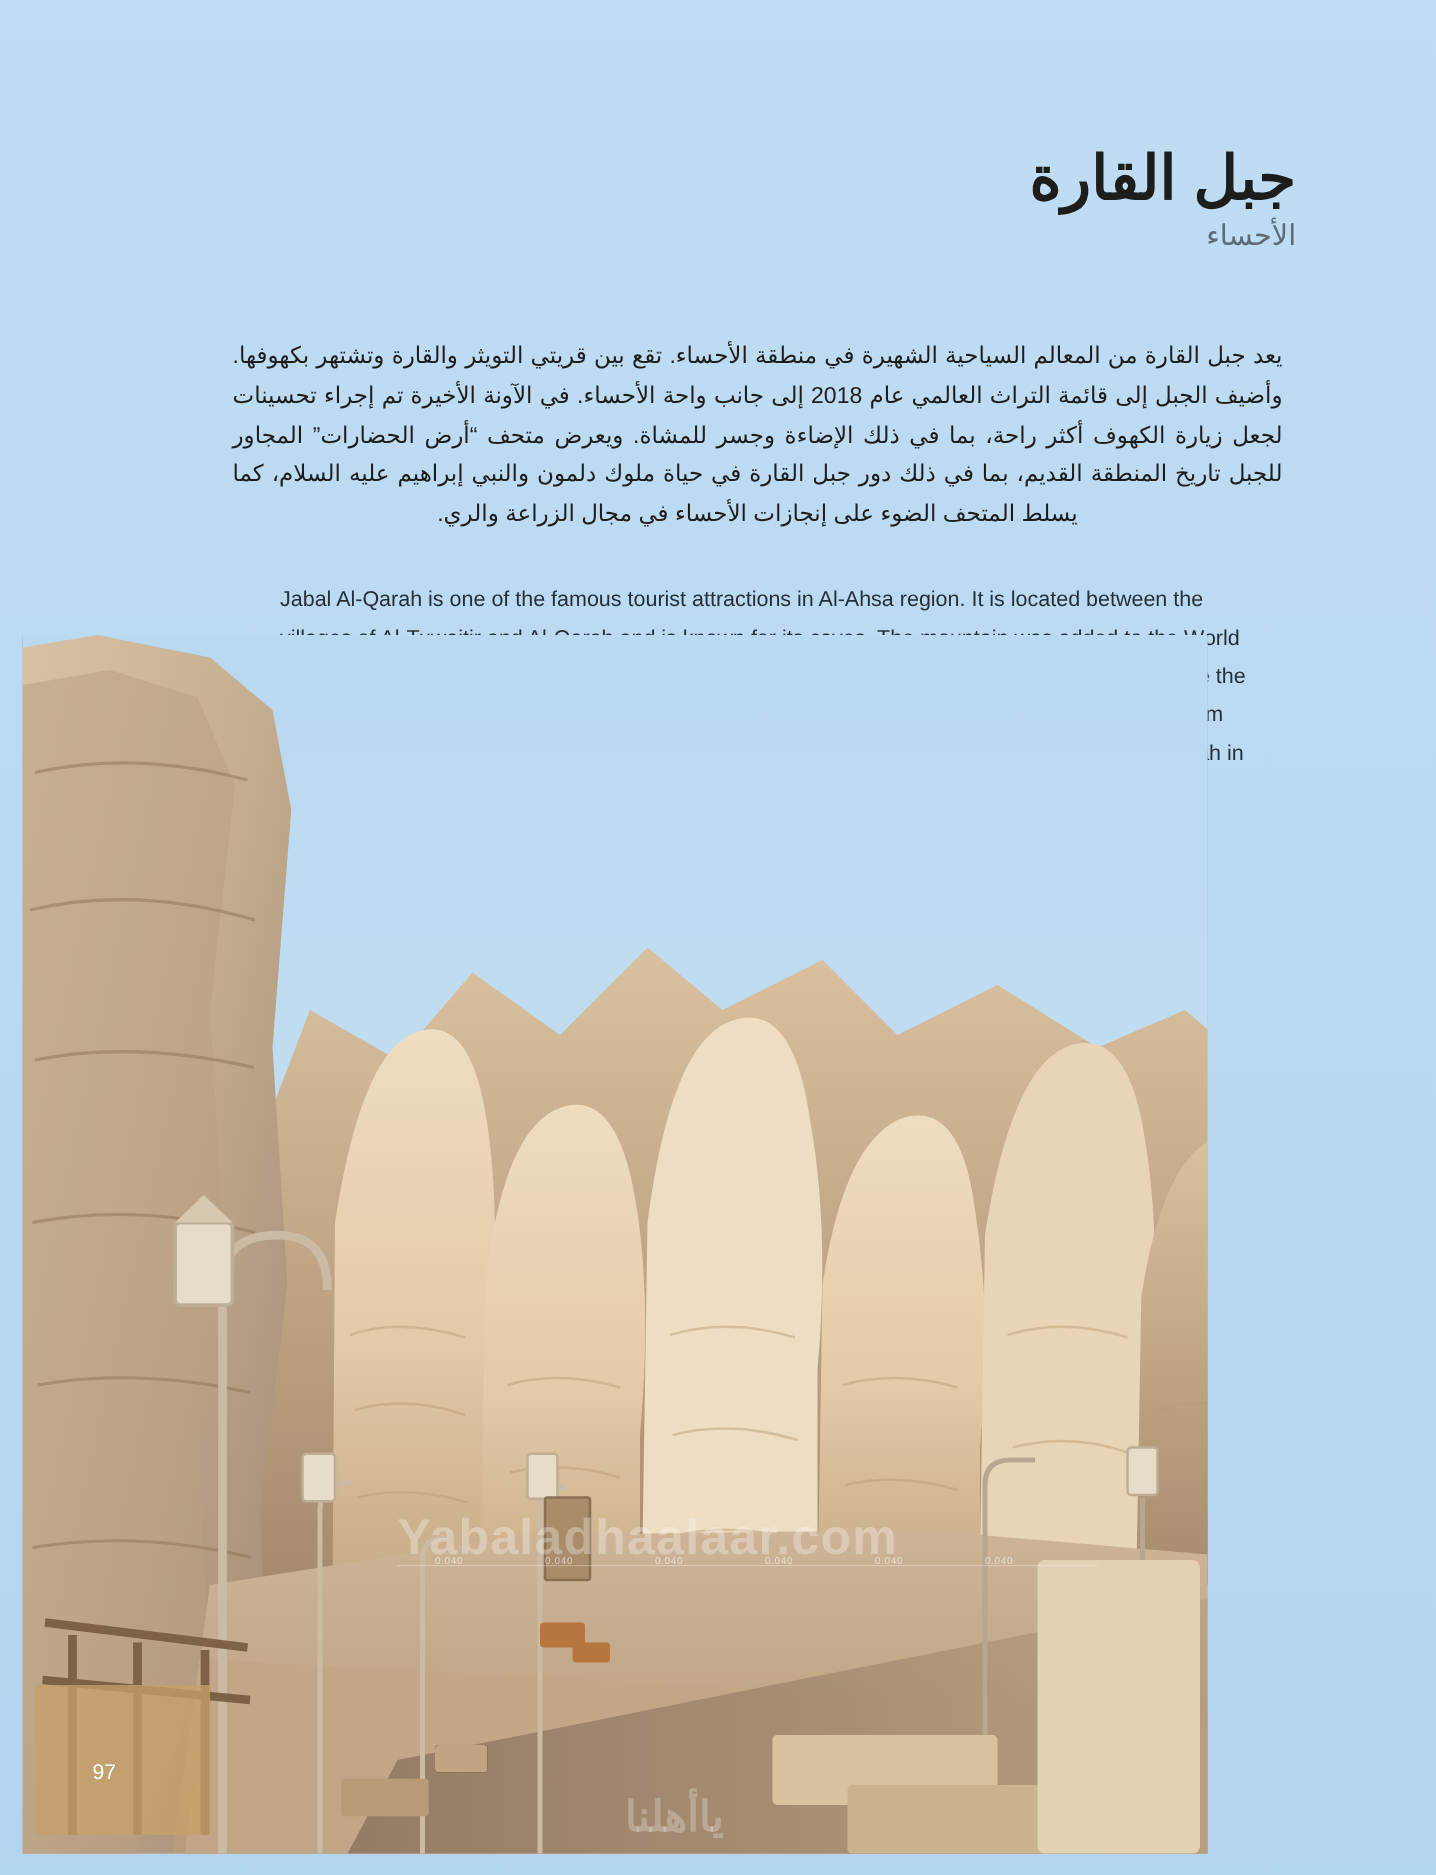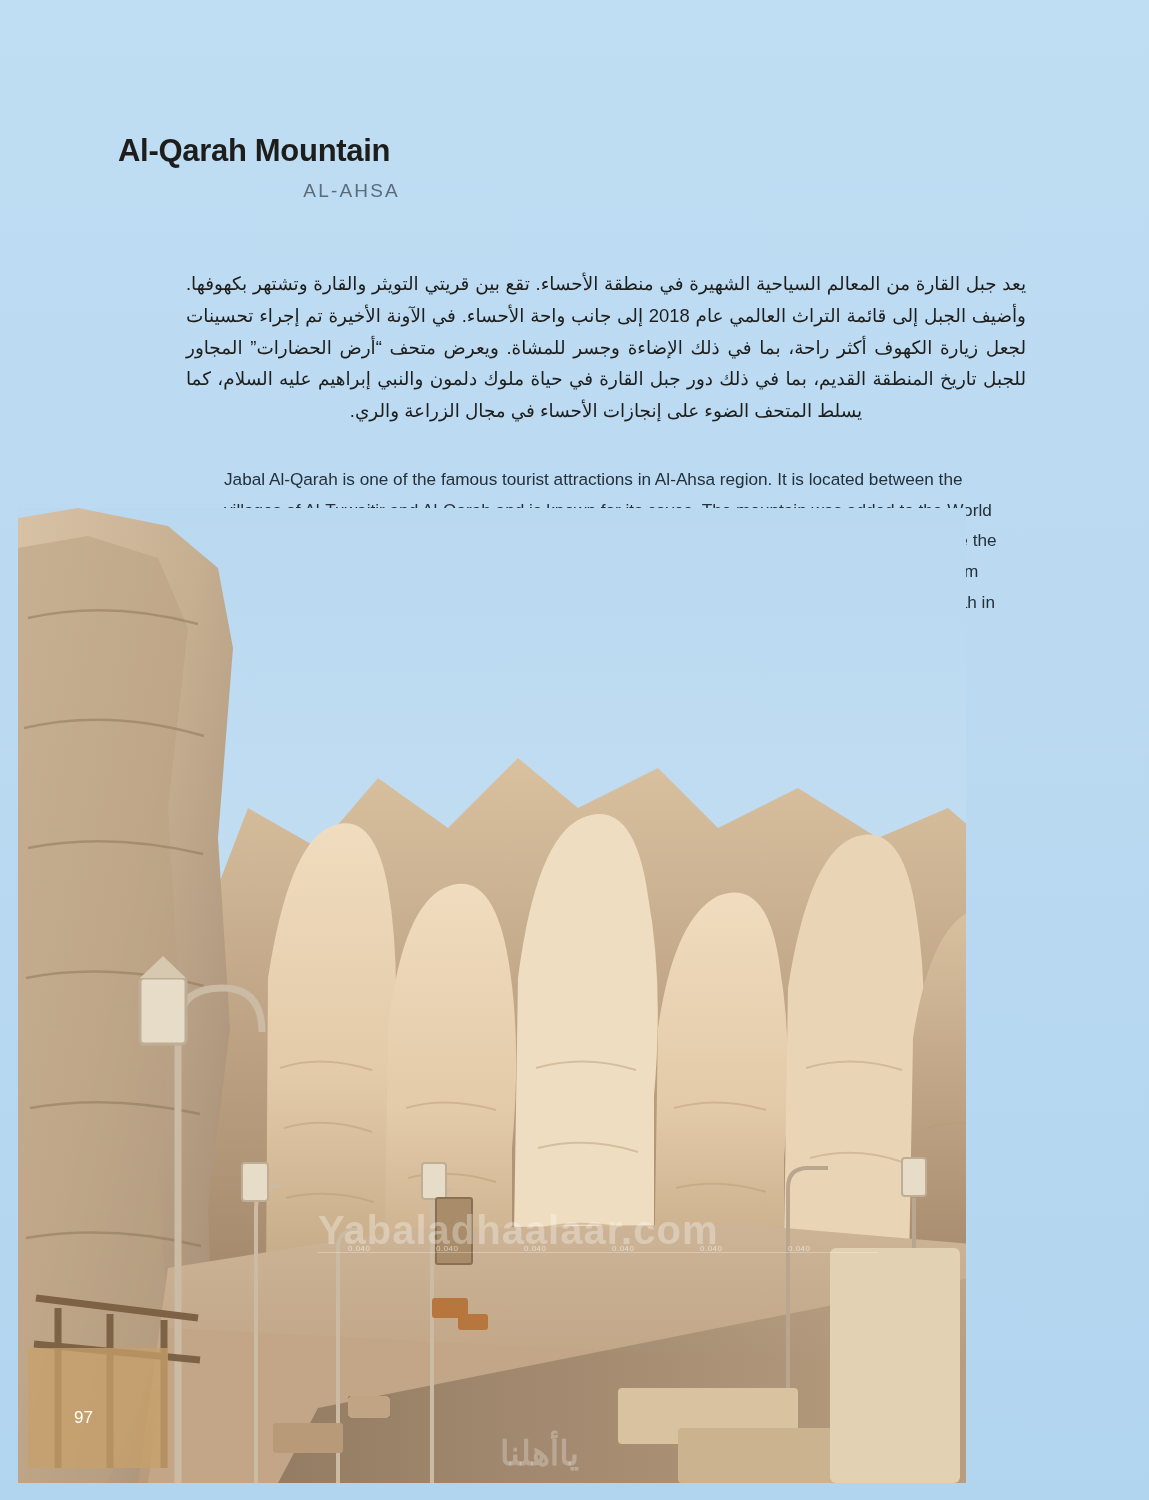--- a/index.html
+++ b/index.html
@@ -174,23 +174,23 @@
     font-weight: normal;
     z-index: 5;
   }
 </style>
 </head>
 <body>
 
 <div class="page">
 
   <div class="header">
-    <div class="title-en-block">
-      <div class="title-en">Al-Qarah Mountain</div>
-      <div class="subtitle-en">AL-AHSA</div>
+    <div class="title-ar-block">
+      <div class="title-ar">جبل القارة</div>
+      <div class="subtitle-ar">الأحساء</div>
     </div>
   </div>
 
   <p class="body-ar">يعد جبل القارة من المعالم السياحية الشهيرة في منطقة الأحساء. تقع بين قريتي التويثر والقارة وتشتهر بكهوفها. وأضيف الجبل إلى قائمة التراث العالمي عام 2018 إلى جانب واحة الأحساء. في الآونة الأخيرة تم إجراء تحسينات لجعل زيارة الكهوف أكثر راحة، بما في ذلك الإضاءة وجسر للمشاة. ويعرض متحف “أرض الحضارات” المجاور للجبل تاريخ المنطقة القديم، بما في ذلك دور جبل القارة في حياة ملوك دلمون والنبي إبراهيم عليه السلام،  كما يسلط المتحف الضوء على إنجازات الأحساء في مجال الزراعة والري.</p>
 
   <p class="body-en">Jabal Al-Qarah is one of the famous tourist attractions in Al-Ahsa region. It is located between the villages of Al-Tuwaitir and Al-Qarah and is known for its caves. The mountain was added to the World Heritage List in 2018 along with Al-Ahsa Oasis. Recently, improvements have been made to make the visit to the caves more comfortable, including lighting and a pedestrian bridge. The nearby museum “Land of Civilizations” displays the ancient history of the region, including the role of Jabal Al-Qarah in the lives of the kings of Dilmun and the prophet Ibrahim, peace be upon him. The museum also highlights the achievements of Al-Ahsa in the field of agriculture and irrigation.</p>
 
   <div class="photo">
     <svg width="1113" height="975" viewBox="0 0 1113 975" xmlns="http://www.w3.org/2000/svg">
       <defs>

